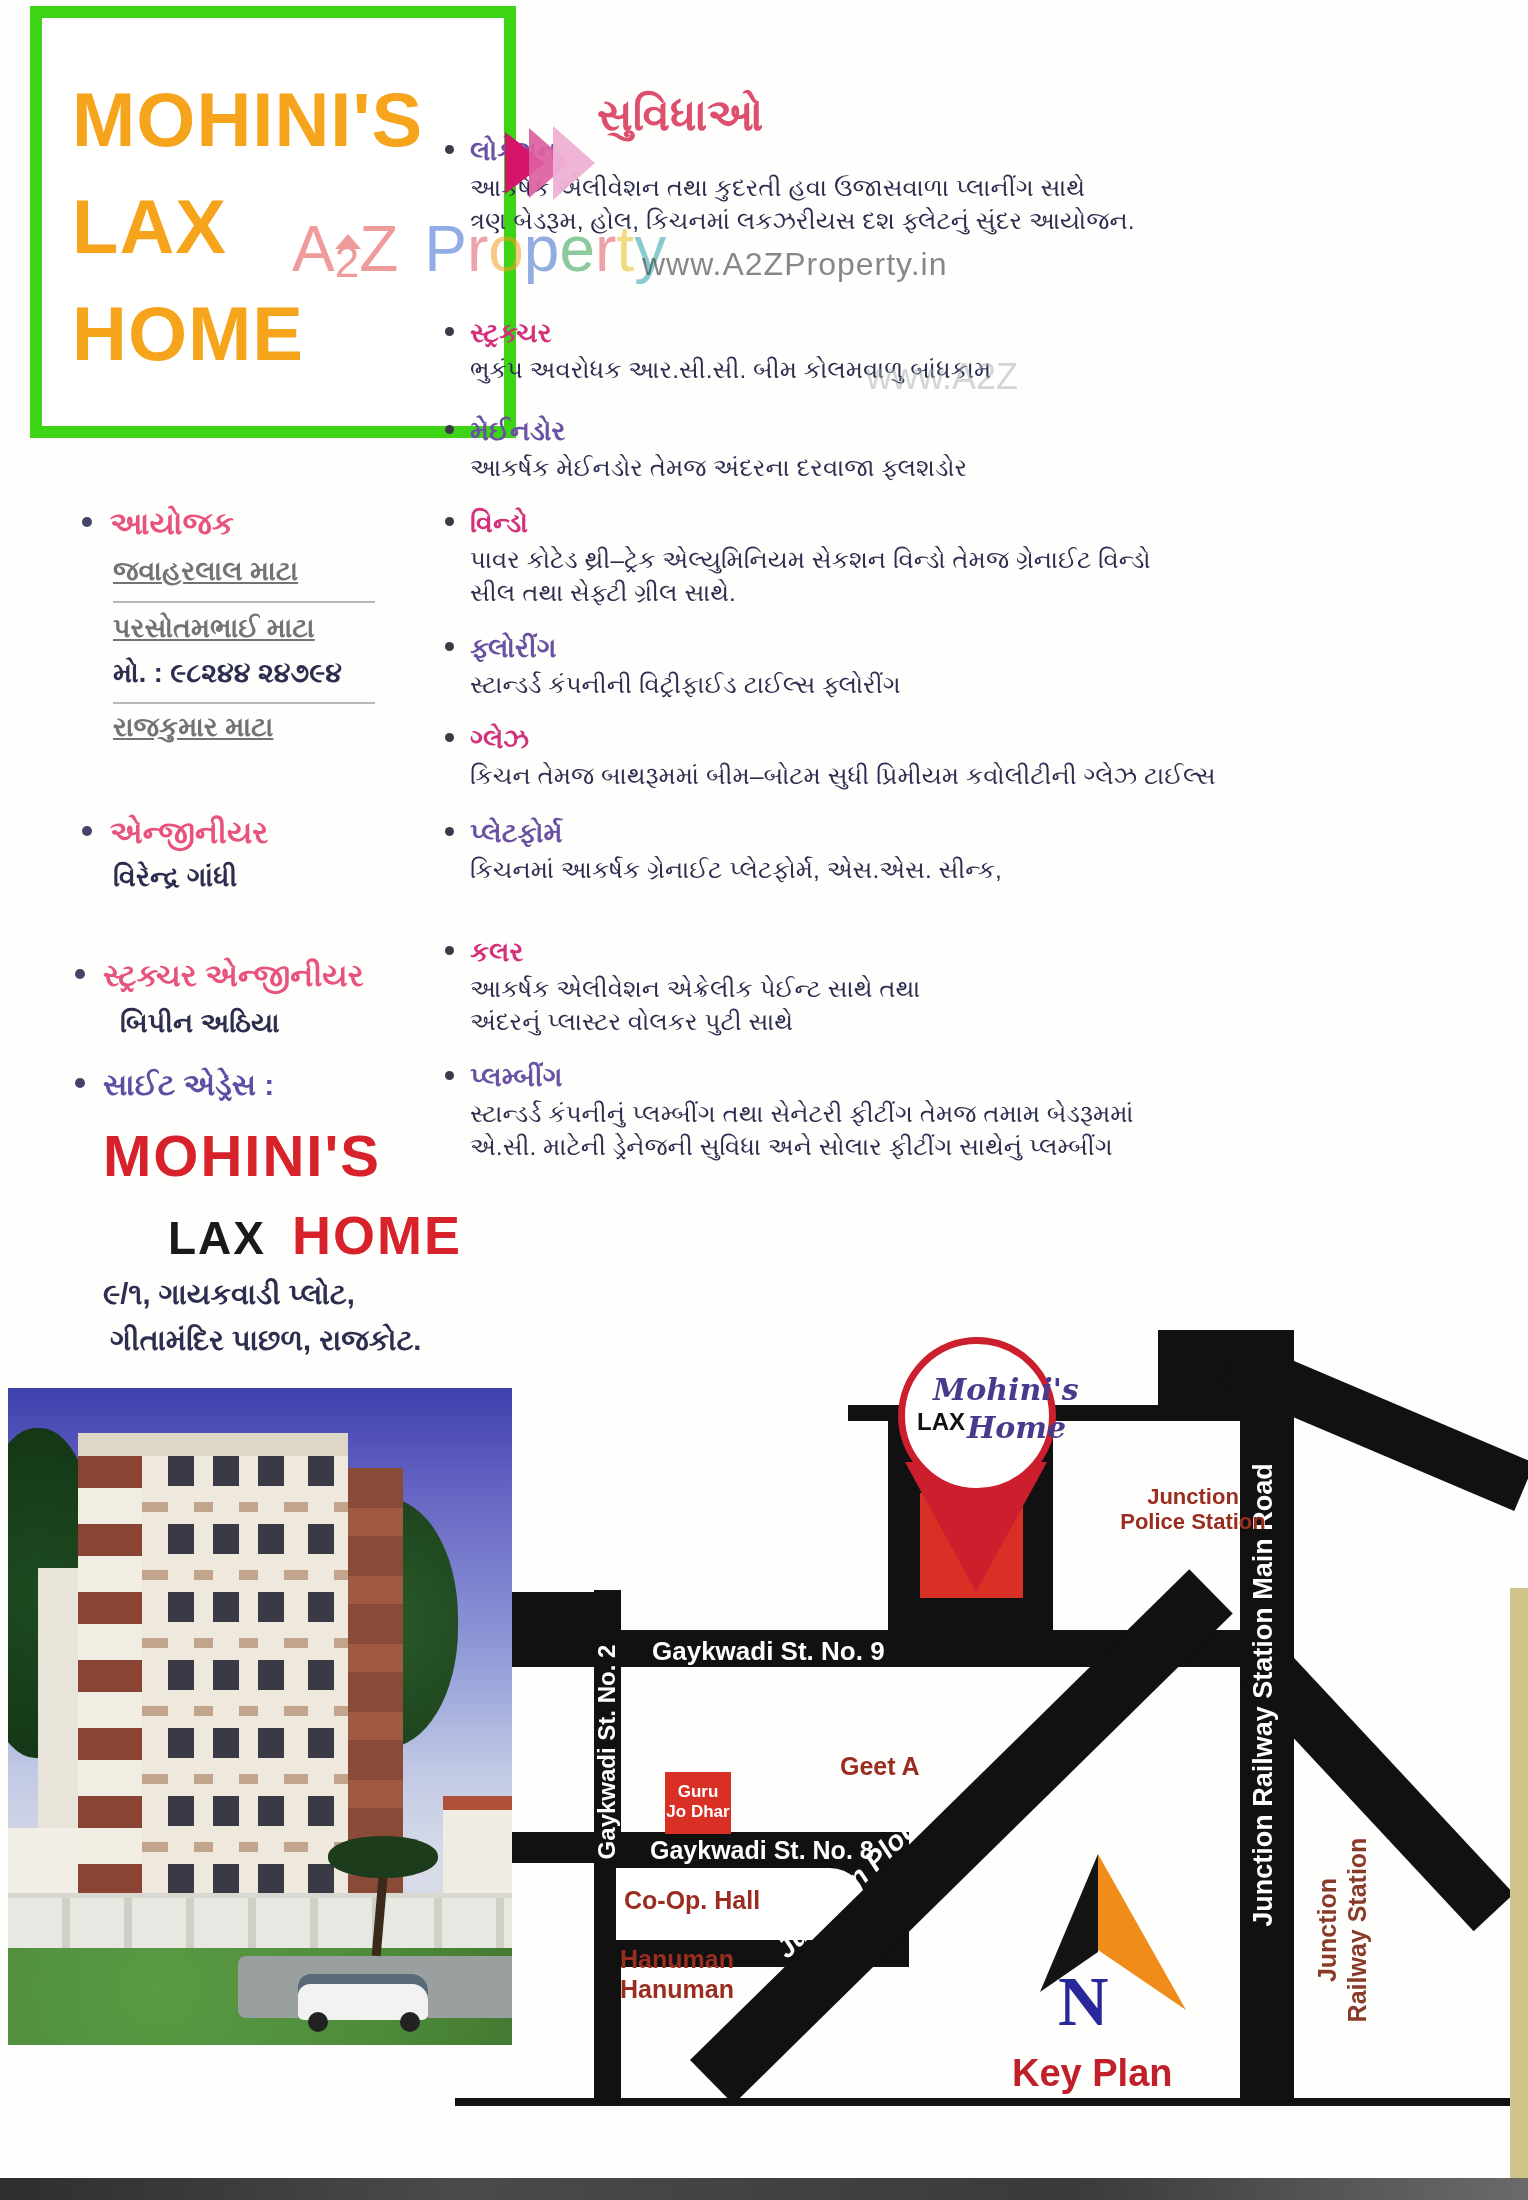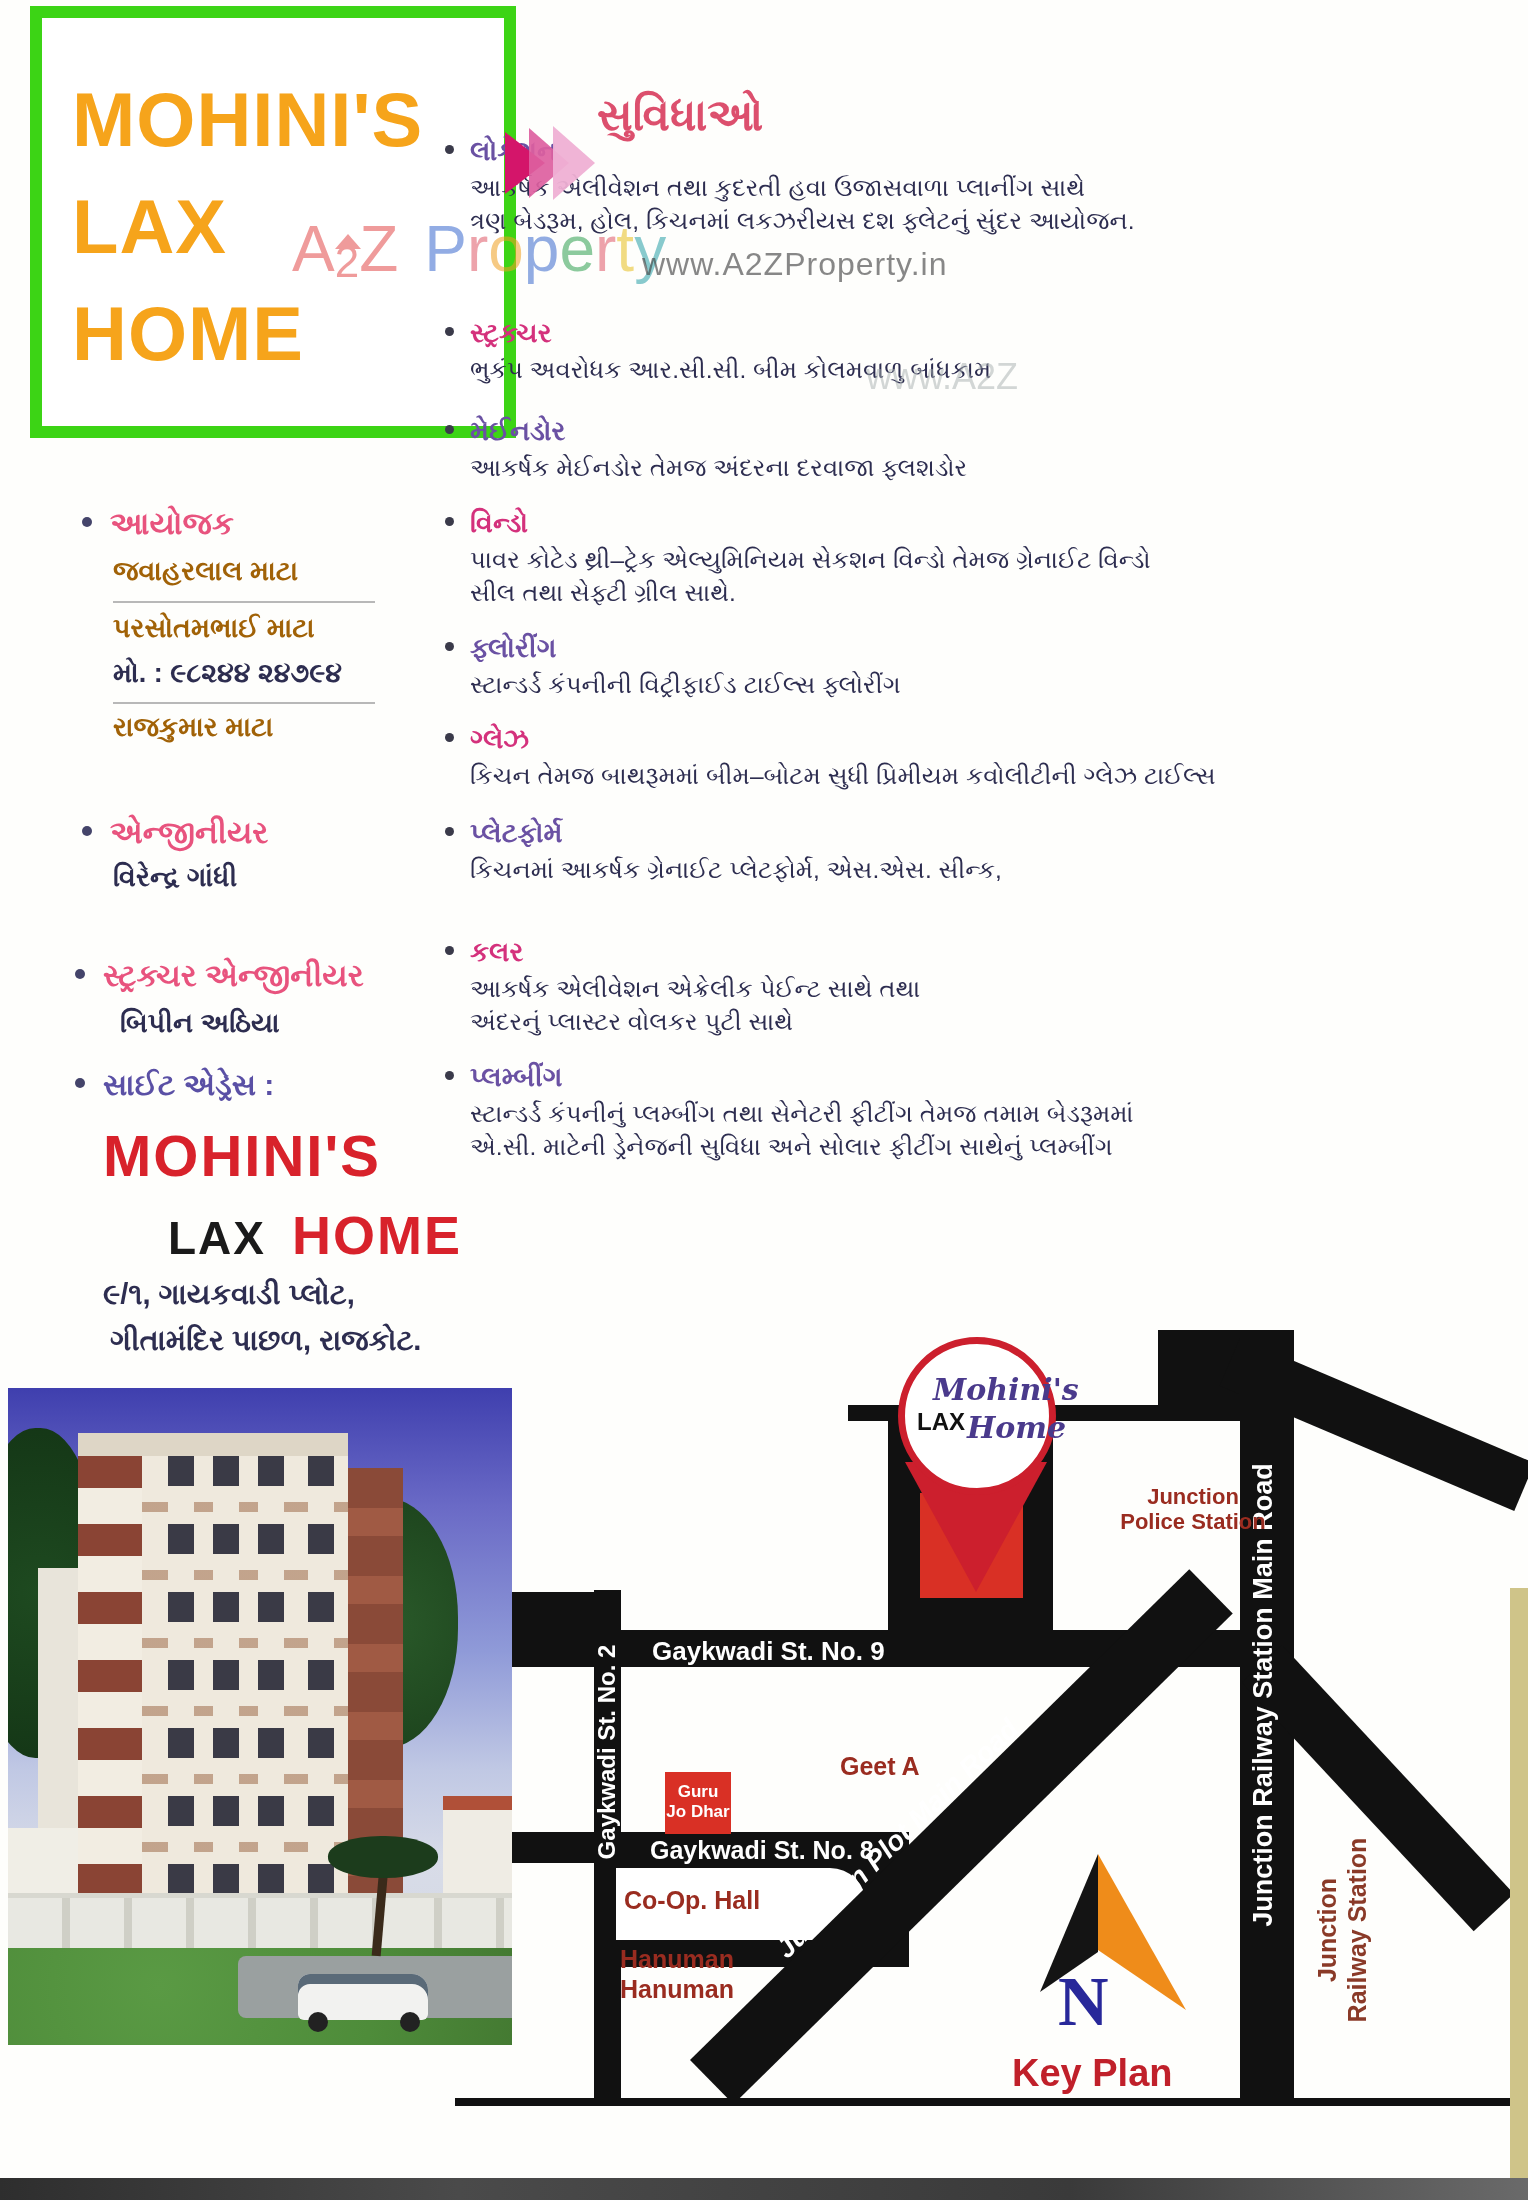--- a/index.html
+++ b/index.html
@@ -40,21 +40,21 @@
                   margin-right:16px;vertical-align:6px;}
   .hd-purple{color:#6a51a3;}
   .hd-pink{color:#d4317c;}
   .amen-line{font-size:24.5px;line-height:33px;color:#2d2d50;padding-left:25px;}
 
   
   .lp-label{font-size:31px;font-weight:bold;color:#e8537e;}
   .lp-label .dot{display:inline-block;width:10px;height:10px;border-radius:50%;background:#44446a;
                  margin-right:18px;vertical-align:7px;}
   .lp-purple{color:#5a50a5;}
-  .lp-name{font-size:27px;font-weight:bold;color:#a16207;}
+  .lp-name{font-size:27px;font-weight:bold;color:#737373;text-decoration:underline;}
   .lp-dark{font-size:27px;font-weight:bold;color:#2d2d50;}
   .lp-hr{height:2px;background:#b8b8b8;width:262px;}
   .brand-mohinis{font-size:58px;font-weight:bold;color:#d8222b;letter-spacing:2px;}
   .brand-lax{font-size:46px;font-weight:bold;color:#1a1a1a;letter-spacing:2px;}
   .brand-home{font-size:54px;font-weight:bold;color:#d8222b;letter-spacing:2px;margin-left:26px;}
   .addr{font-size:29px;font-weight:bold;color:#2d2d50;}
 
   
   .photo{left:8px;top:1388px;width:504px;height:657px;overflow:hidden;
          background:linear-gradient(180deg,#3f3fae 0%,#6a6ac6 18%,#8f9ad8 40%,#c0c8e4 58%,#d8dce8 72%,#cfd4de 100%);}

